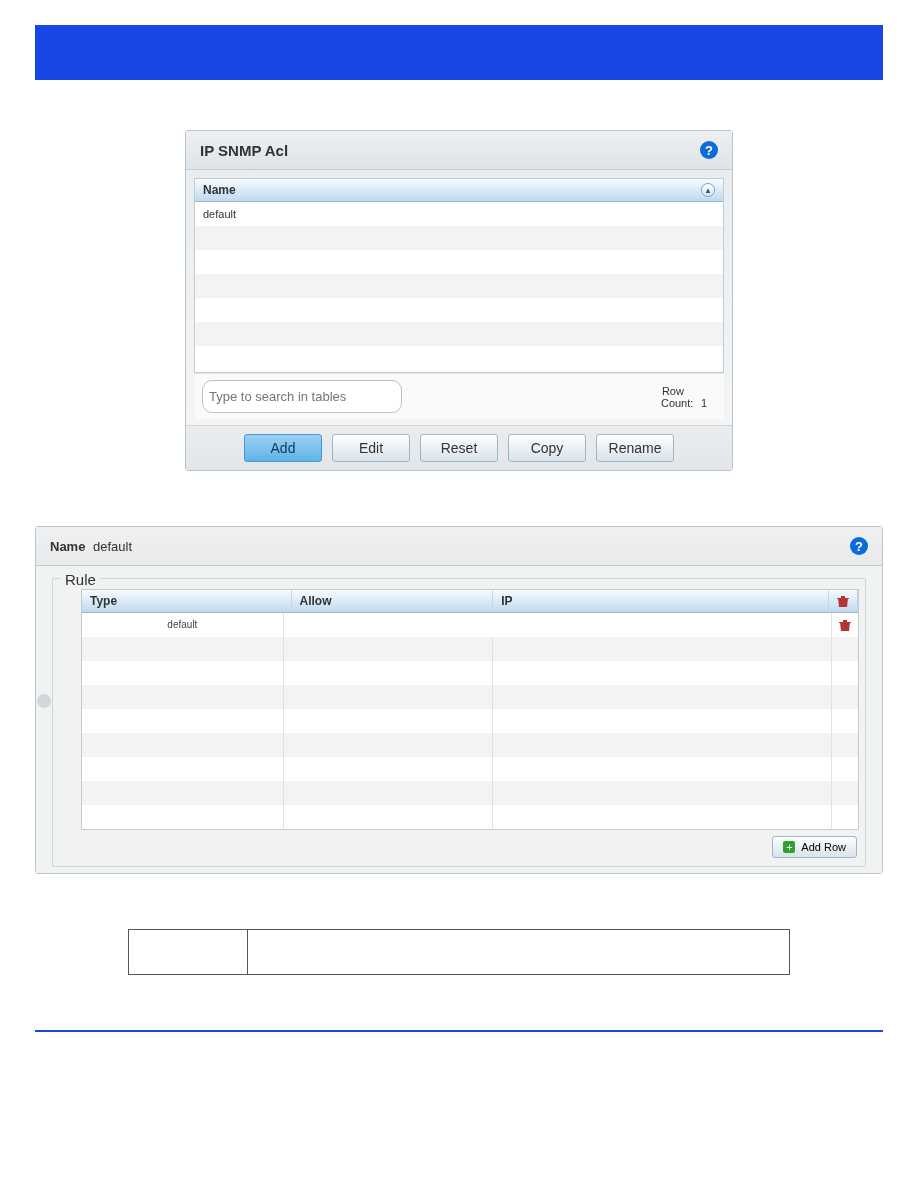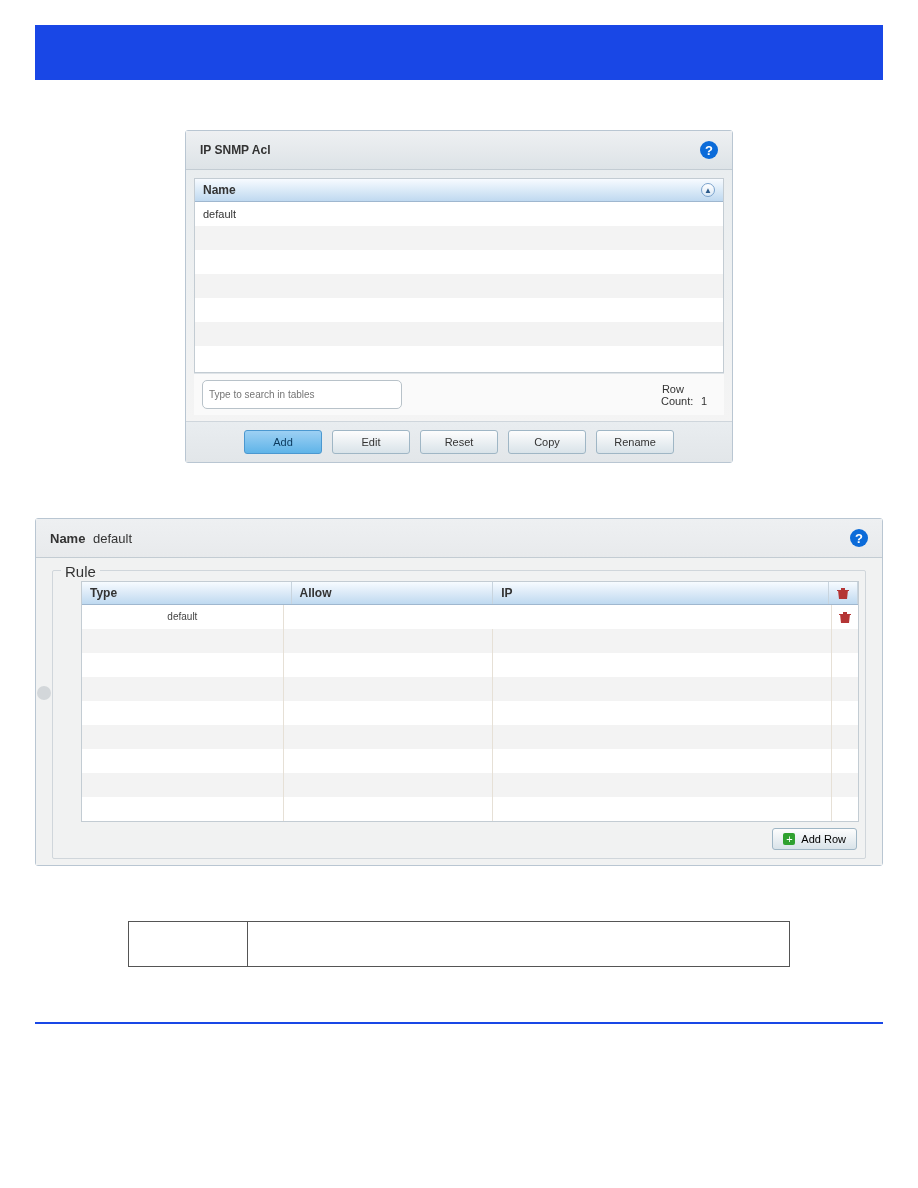--- a/index.html
+++ b/index.html
@@ -1,34 +1,34 @@
 <!DOCTYPE html>
 <html><head>
 <meta charset="utf-8">
 <style>
 * { box-sizing: border-box; margin: 0; padding: 0; }
 body { font-family: Arial, Helvetica, sans-serif; font-size: 12px; background: #fff; padding: 25px 35px; }
 .header-bar { background: #1947e6; height: 55px; margin-bottom: 50px; }
 .panel { border: 1px solid #b9c6d2; background: linear-gradient(#f5f5f5,#eef0f1); border-radius: 3px; }
 .panel-titlebar { display: flex; align-items: center; padding: 10px 14px; background: linear-gradient(#eef0f2,#dde3e7); border-bottom: 1px solid #c3ccd3; }
-.panel-title { font-size: 12px; font-weight: bold; color: #333; flex: 1; }
+.panel-title { font-size: 15px; font-weight: bold; color: #333; flex: 1; }
 .help-icon { width: 18px; height: 18px; border-radius: 50%; background: #0b6bd9; color: #fff; display: flex; align-items: center; justify-content: center; font-weight: bold; font-size: 13px; }
 .panel-body { padding: 8px 8px 6px 8px; background: linear-gradient(#e9edef,#f4f4f4); }
 .table-wrap { border: 1px solid #c3ccd3; background: #fff; }
 .col-head { background: linear-gradient(#f7fbff,#bfd9f0); border-bottom: 1px solid #9fb7cf; padding: 4px 8px; font-weight: bold; font-size: 12px; color: #333; display: flex; align-items: center; }
 .col-head .sort { width: 14px; height: 14px; border: 1px solid #7aa2cc; border-radius: 50%; display: flex; align-items: center; justify-content: center; font-size: 8px; color: #2b5a8a; background: linear-gradient(#fff,#dbe9f6); }
 .rows-area { min-height: 170px; }
 .row-stripe { height: 24px; line-height: 24px; padding: 0 8px; font-size: 11px; color: #333; }
 .row-stripe:nth-child(even) { background: #f3f3f3; }
 .footer-search { display: flex; align-items: center; padding: 6px 8px; border-top: 1px solid #dfe4e8; background: #fafafa; }
-.search-input { flex: 0 0 200px; border: 1px solid #b8c2c9; padding: 8px 6px; font-size: 10px; border-radius: 5px; }
+.search-input { flex: 0 0 200px; border: 1px solid #b8c2c9; padding: 8px 6px; font-size: 13px; border-radius: 10px; }
 .rowcount { margin-left: auto; font-size: 11px; color: #333; }
 .rowcount span { display: inline-block; width: 24px; text-align: center; margin-left: 4px; }
 .btn-row { display: flex; justify-content: center; gap: 10px; padding: 8px; border-top: 1px solid #cfd6dc; background: linear-gradient(#e9edf0,#e2e6e9); }
-.btn { min-width: 78px; padding: 5px 10px; border: 1px solid #9fb6c5; border-radius: 3px; background: linear-gradient(#fdfdfd,#d9e3e9); color: #333; font-size: 11px; text-align: center; }
+.btn { min-width: 78px; padding: 5px 10px; border: 1px solid #9fb6c5; border-radius: 3px; background: linear-gradient(#fdfdfd,#d9e3e9); color: #333; font-size: 14px; text-align: center; }
 .btn.primary { background: linear-gradient(#9dd0f3,#5fb4e8); border: 1px solid #4b98d0; color: #0b3a5e; }
 .btn.exit { background: linear-gradient(#8fc9f4,#3a9be4); border: 1px solid #2e7fc7; color: #0b3a5e; }
 .btn.disabled { color: #999; background: linear-gradient(#f6f7f8,#e6e9eb); }
 .mid-panel { margin: 0 auto 55px auto; width: 548px; }
 .wide-panel { margin: 0 0 55px 0; width: 100%; }
 .wide-title { padding: 8px 12px; color: #333; font-size: 13px; }
 .wide-title .lbl { font-weight: bold; }
 .wide-title .val { font-weight: normal; margin-left: 4px; }
 .rule-group { border: 1px solid #d0d6db; margin: 4px 8px 0 8px; border-radius: 2px; padding: 6px; position: relative; }
 .rule-group-title { position: absolute; top: -8px; left: 8px; background: #f1f2f2; padding: 0 4px; font-size: 15px; color: #333; }

